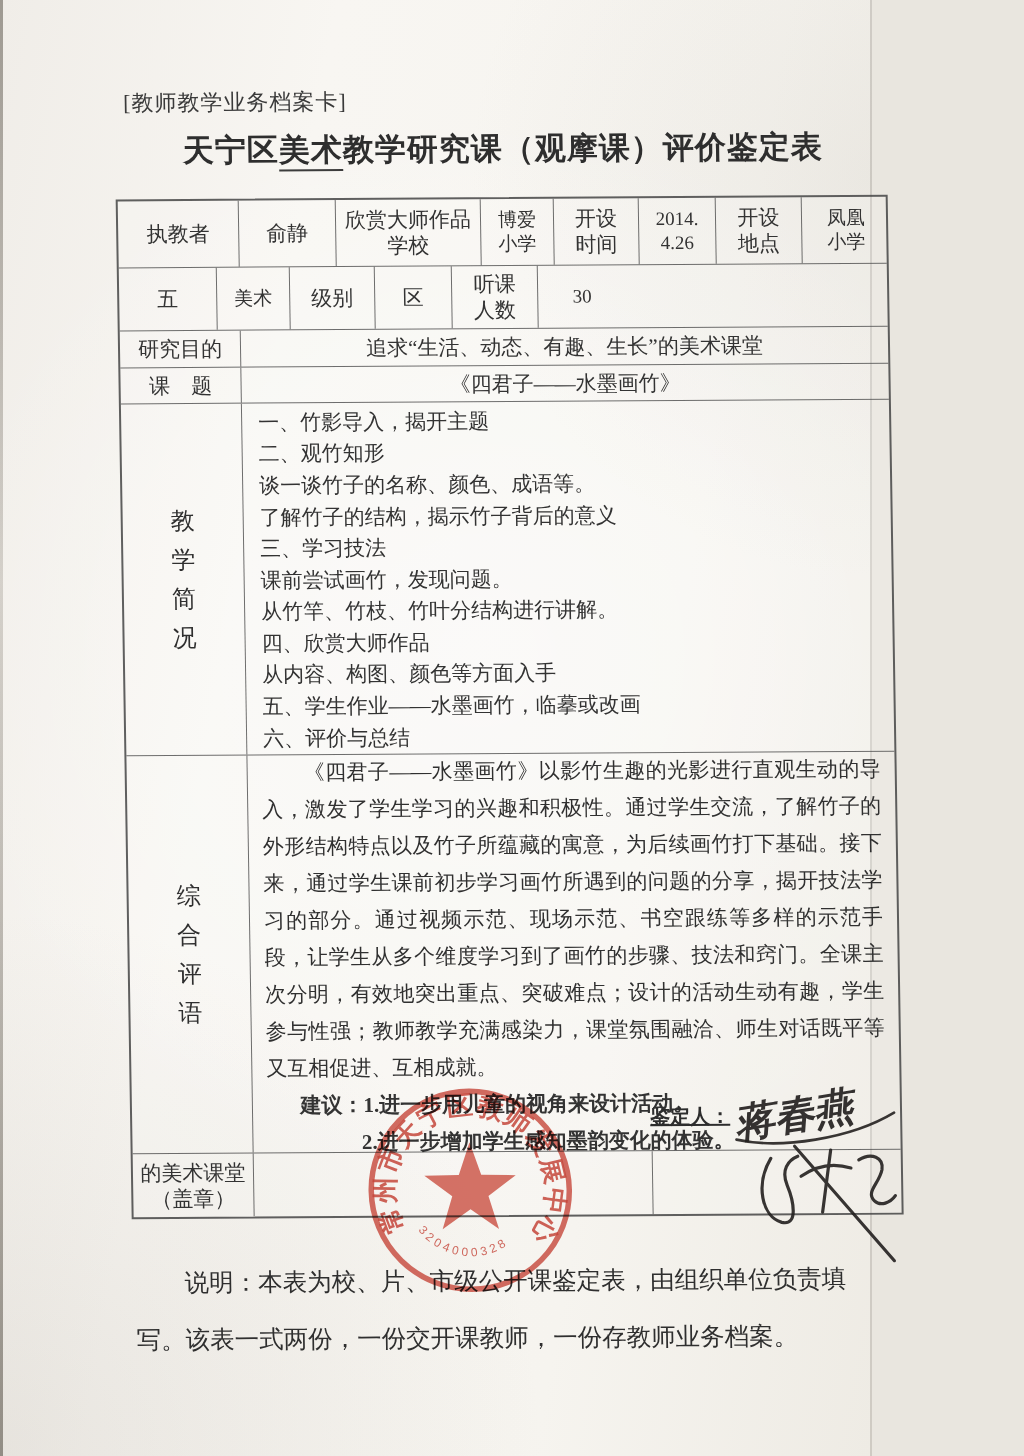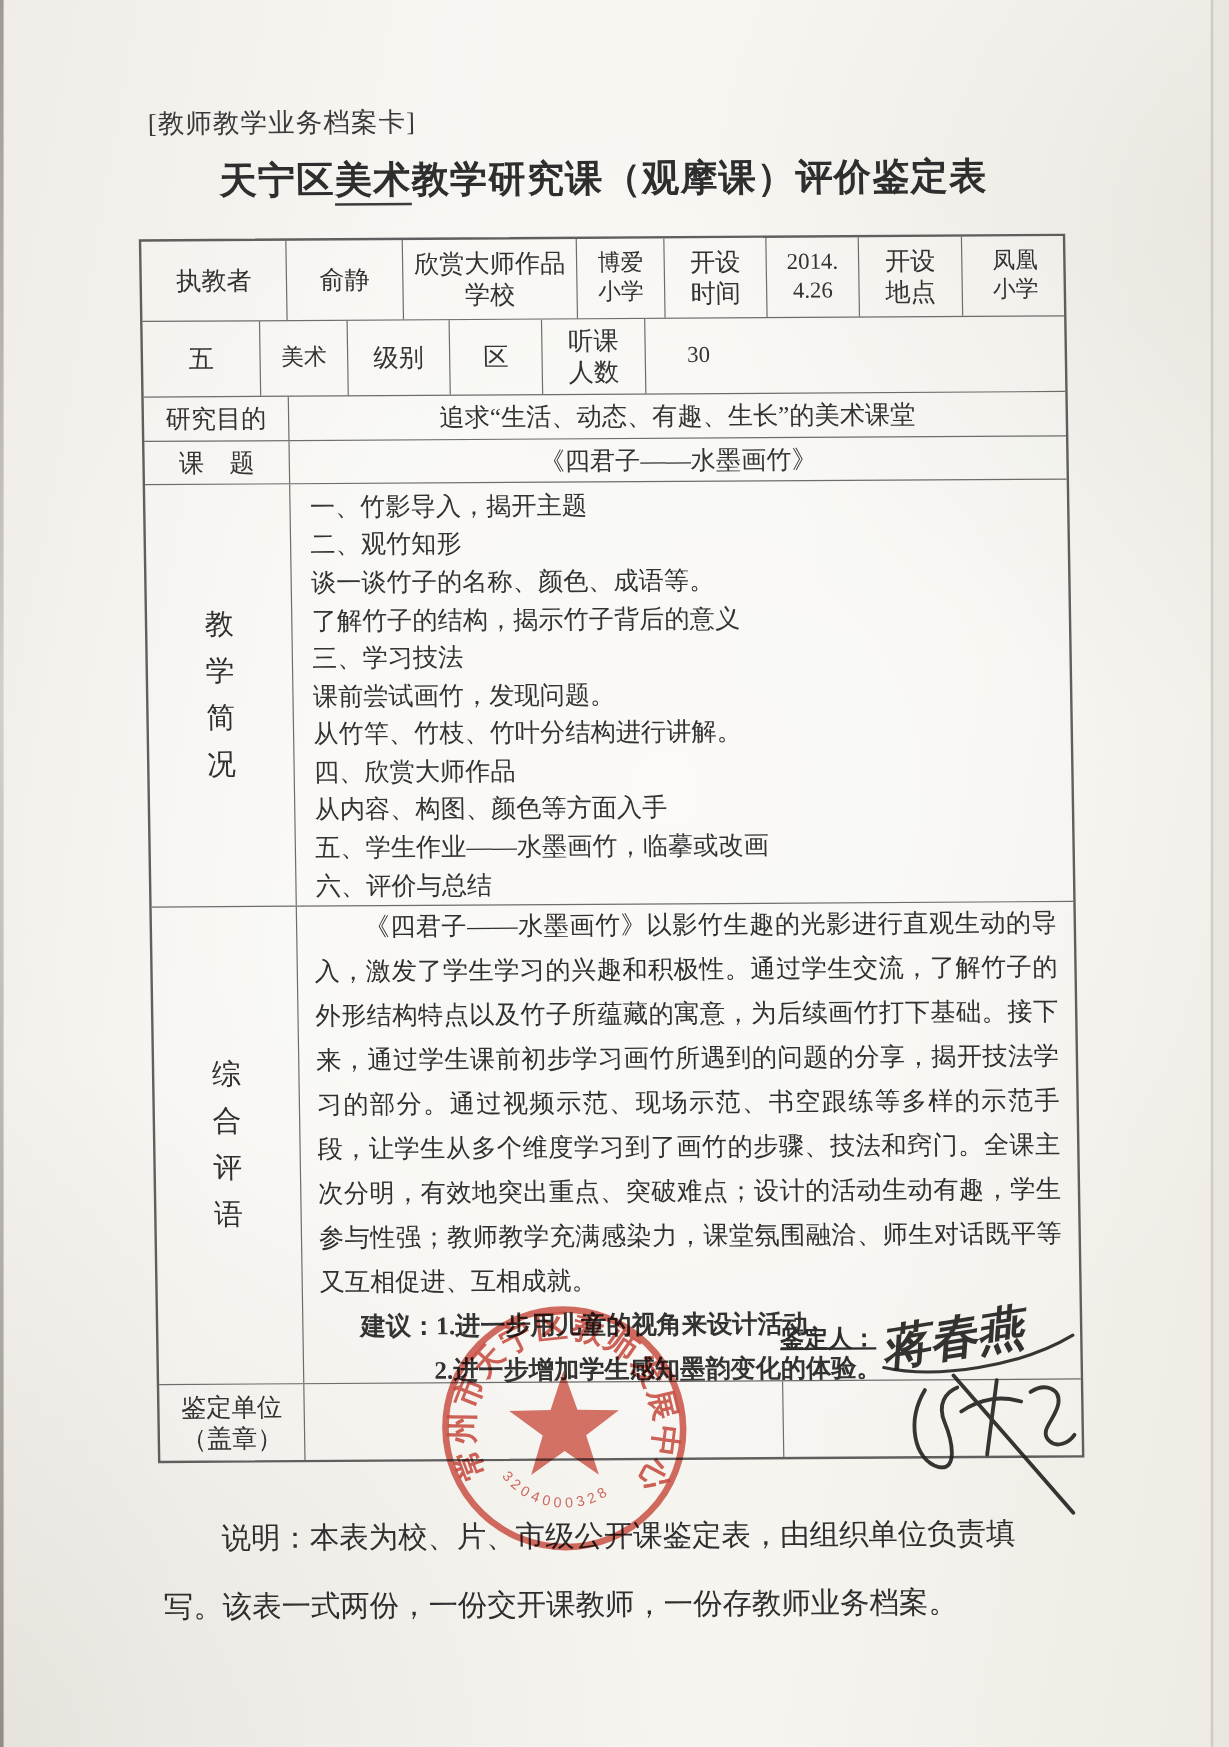--- a/index.html
+++ b/index.html
@@ -3,21 +3,21 @@
 <meta charset="utf-8">
 <style>
   html,body{margin:0;padding:0;}
   body{
     width:1024px;height:1456px;overflow:hidden;
     background:#e9e6df;
     font-family:"Liberation Serif", serif;
     color:#333;
   }
   .page{
-    position:relative;width:1011px;height:1456px;
+    position:relative;width:872px;height:1456px;
     background:
       radial-gradient(circle at 0% 100%, rgba(190,184,174,.28), transparent 32%),
       radial-gradient(circle at 100% 12%, rgba(203,199,191,.22), transparent 26%),
       radial-gradient(circle at 55% 45%, rgba(255,255,255,.5), transparent 60%),
       linear-gradient(100deg,#f0ede8 0%,#f8f6f2 30%,#f6f4ef 70%,#eeebe4 100%);
   }
   .edge-left{position:absolute;left:0;top:0;width:3px;height:100%;
     background:linear-gradient(180deg,rgba(90,84,74,.55),rgba(120,112,100,.25) 40%,rgba(90,84,74,.6));}
   .edge-right{position:absolute;right:0;top:0;width:2px;height:100%;background:rgba(150,144,134,.35);}
   .sheet{position:absolute;left:0;top:0;width:1024px;height:1456px;
@@ -191,21 +191,21 @@
             <svg class="sig-svg" width="168" height="64" viewBox="0 0 168 64">
               <text class="sig-text" x="4" y="42" transform="rotate(-9 84 32)">蒋春燕</text>
               <path d="M6 56 C 50 66, 120 56, 164 30" stroke="#23201f" stroke-width="2.6" fill="none" stroke-linecap="round" opacity="0.9"></path>
             </svg>
           </div>
         </div>
       </div>
 
       <div class="trow r7">
         <div class="cell w120">
-            <span>鉴定单位</span>
+            <span>的美术课堂</span>
             <span>（盖章）</span>
           </div>
         <div class="cell" style="width:399px"></div>
         <div class="cell span-cell"></div>
       </div>
 
     </div>
 
     <svg class="stamp-svg" width="222" height="222" viewBox="0 0 222 222">
       <circle cx="111" cy="111" r="99" fill="none" stroke="#c5463a" stroke-width="5.5" opacity="0.8"></circle>

